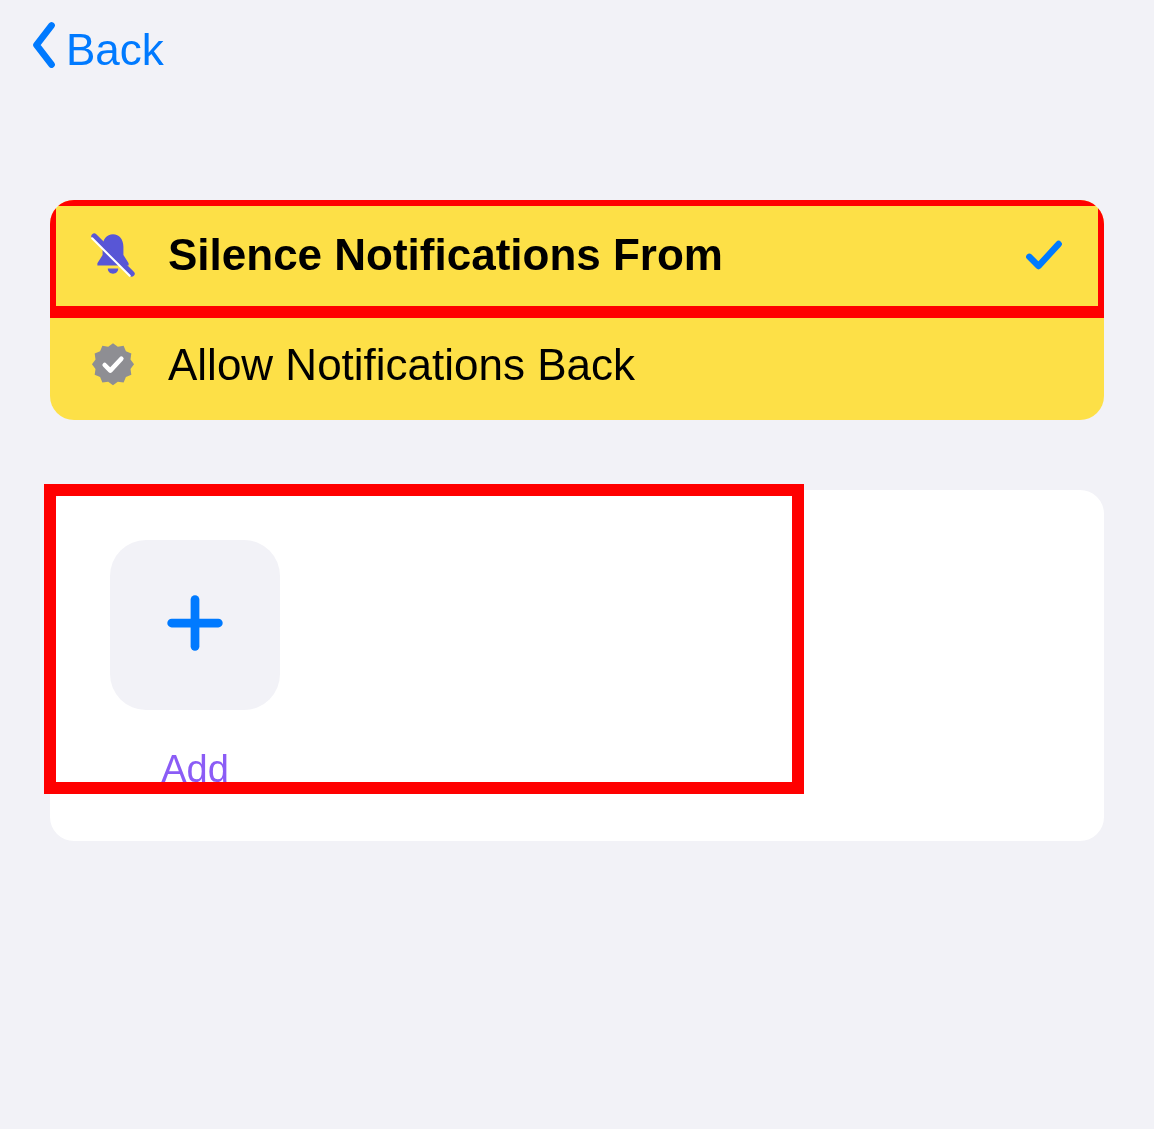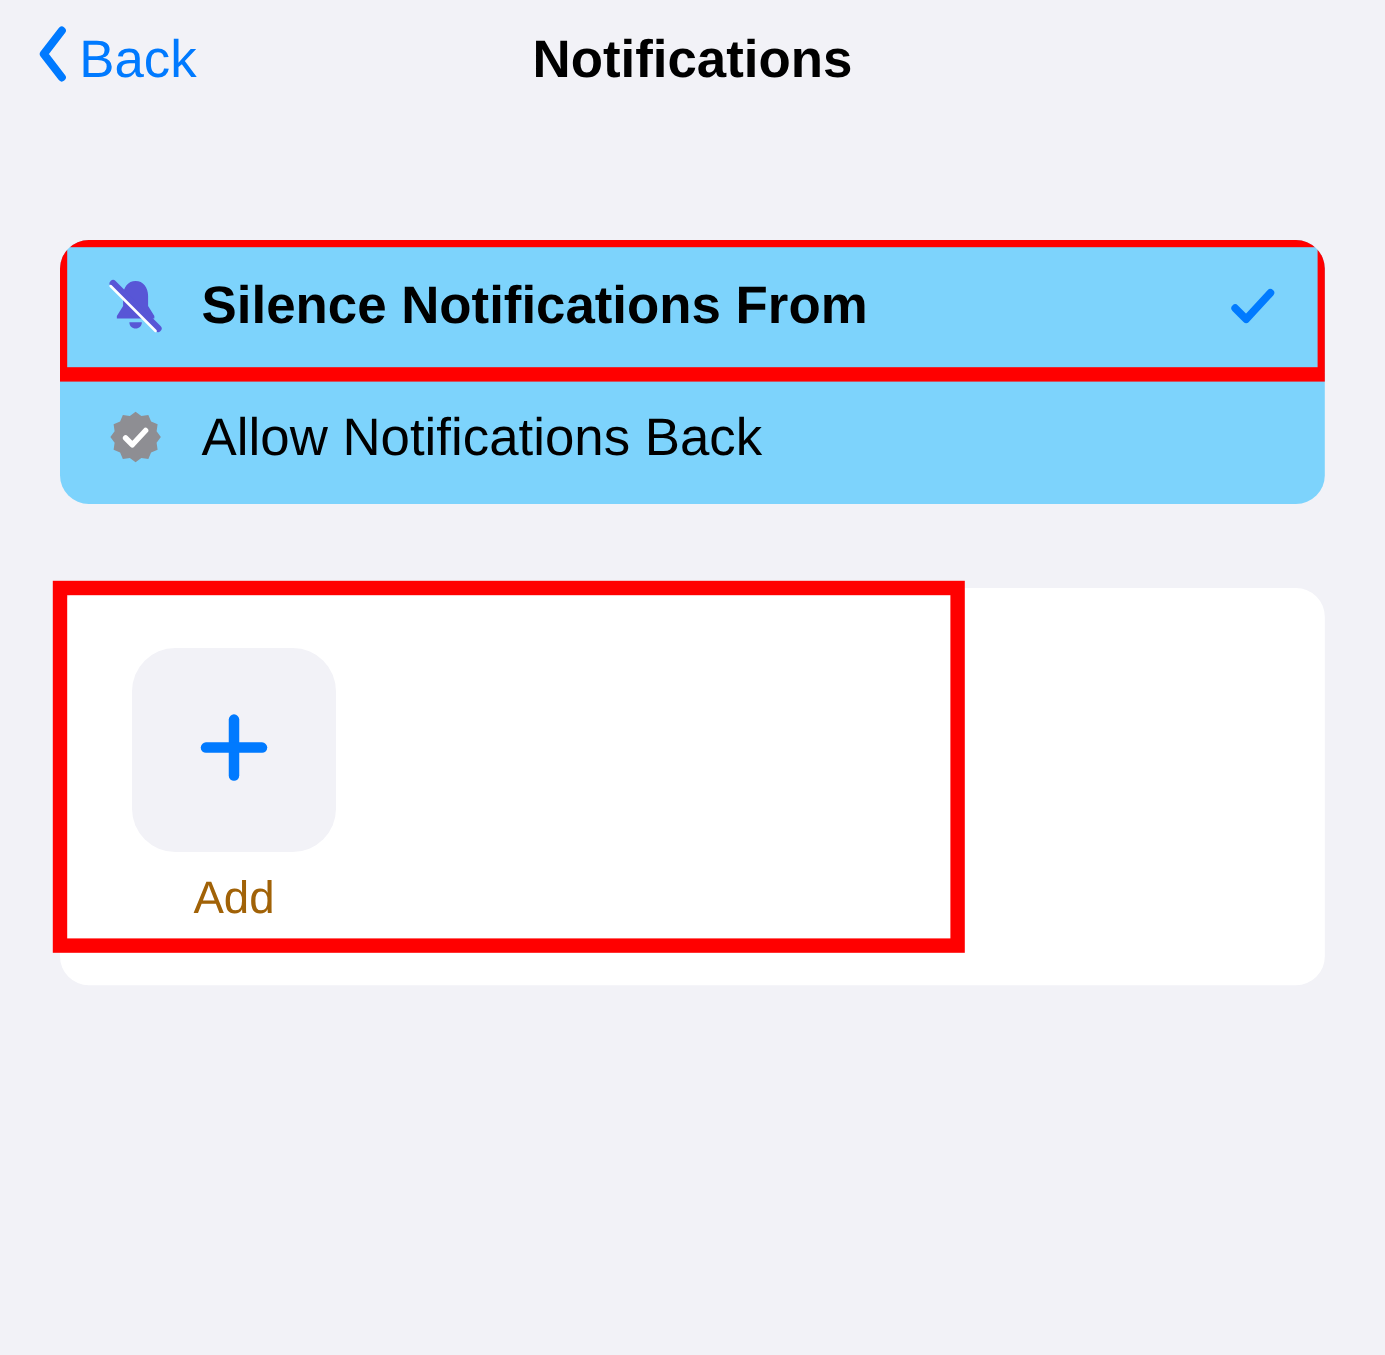--- a/index.html
+++ b/index.html
@@ -39,21 +39,21 @@
       left: 50%;
       transform: translateX(-50%);
       font-size: 44px;
       font-weight: 700;
       color: #000;
     }
     .content {
       padding: 100px 50px 0 50px;
     }
     .list-group {
-      background: #7dd3fc;
+      background: #fde047;
       border-radius: 24px;
       overflow: hidden;
     }
     .list-row {
       display: flex;
       align-items: center;
       padding: 30px 38px;
       gap: 30px;
       position: relative;
     }
@@ -115,43 +115,43 @@
       display: flex;
       align-items: center;
       justify-content: center;
     }
     .add-square svg {
       width: 70px;
       height: 70px;
     }
     .add-label {
       font-size: 38px;
-      color: #a16207;
+      color: #8b5cf6;
       font-weight: 400;
+      margin-top: 20px;
     }
     .red-box-1 {
       position: absolute;
       border: 12px solid #ff0000;
       pointer-events: none;
       z-index: 10;
     }
   </style>
 </head>
 <body>
 
 <div class="header">
   <div class="back-button">
     <span class="back-chevron">
       <svg viewBox="0 0 18 32" fill="none" stroke="#007aff" stroke-width="4.5" stroke-linecap="round" stroke-linejoin="round">
         <polyline points="14,3 4,16 14,29"></polyline>
       </svg>
     </span>
     <span>Back</span>
   </div>
-  <div class="page-title">Notifications</div>
 </div>
 
 <div class="content">
 
   <div class="list-group" style="position:relative;">
     <div class="red-box-1" style="top:-6px; left:-6px; right:-6px; height:124px;"></div>
 
     <div class="list-row">
       <span class="row-icon">
         <svg viewBox="0 0 24 24" fill="#5856d6">

